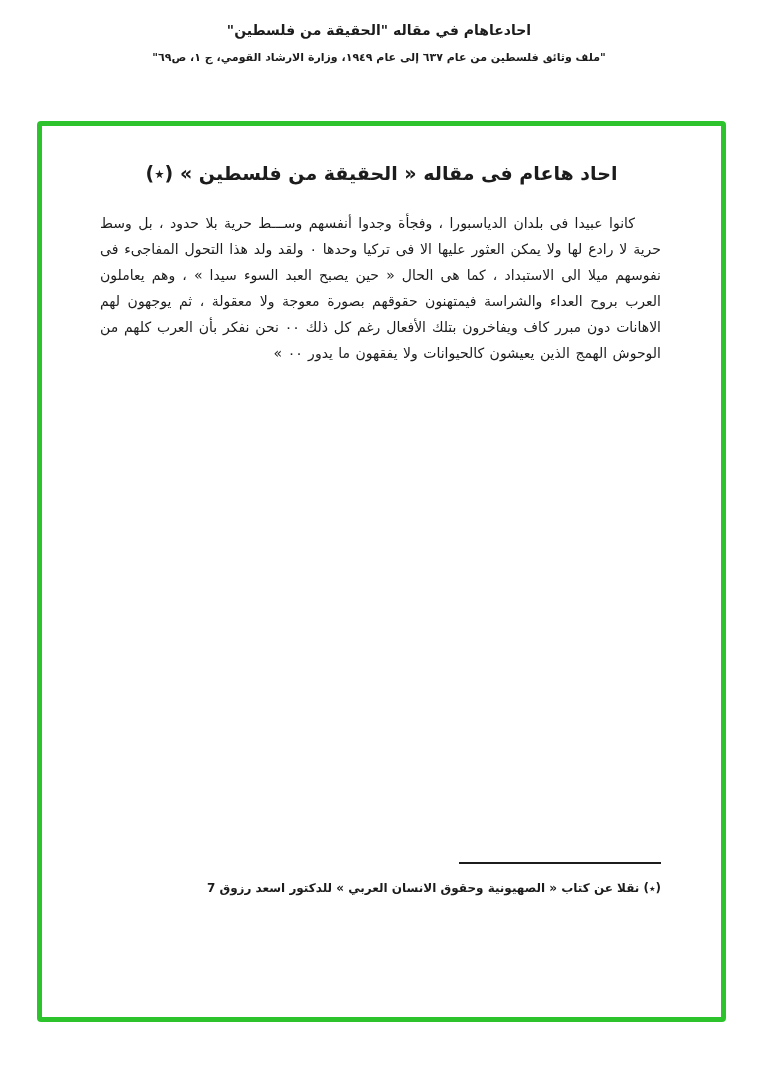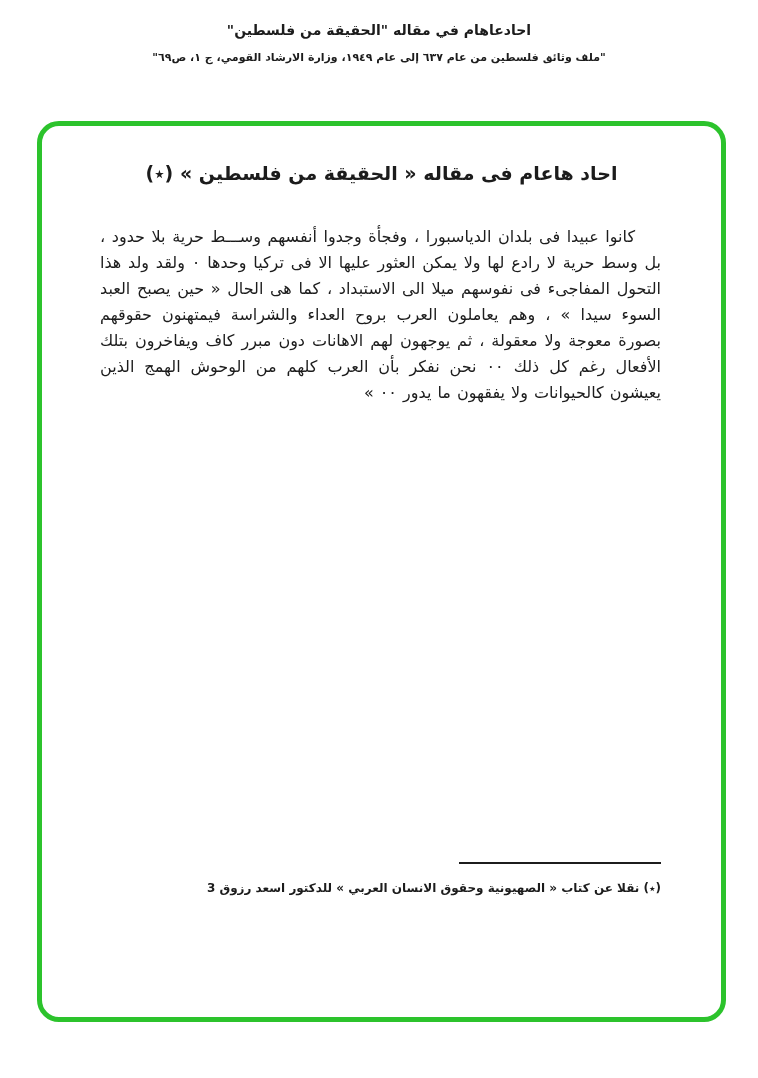--- a/index.html
+++ b/index.html
@@ -31,42 +31,42 @@
     font-weight: bold;
   }
   .doc-frame {
     position: absolute;
     left: 37px;
     top: 121px;
     width: 689px;
     height: 901px;
     background: #ffffff;
     border: 5px solid #2cc32c;
-    border-radius: 22px;
+    border-radius: 4px;
   }
   .doc-title {
     margin-top: 36px;
     text-align: center;
     direction: rtl;
     font-size: 19px;
     font-weight: bold;
   }
   .doc-date {
     margin-top: 17px;
     text-align: center;
     direction: rtl;
     font-size: 13px;
     letter-spacing: 1px;
   }
   .doc-body {
-    margin: 40px 60px 0 58px;
+    margin: 26px 60px 0 58px;
     direction: rtl;
     text-align: justify;
     text-indent: 26px;
-    font-size: 16px;
+    font-size: 14px;
     line-height: 26px;
     word-spacing: 1px;
   }
   .footnote-sep {
     position: absolute;
     right: 60px;
     top: 736px;
     width: 202px;
     height: 2px;
     background: #1c1c1c;
@@ -88,14 +88,14 @@
 
 <div class="page-header">
   <div class="header-title">احادعاهام في مقاله "الحقيقة من فلسطين"</div>
   <div class="header-source">"ملف وثائق فلسطين من عام ٦٣٧ إلى عام ١٩٤٩، وزارة الارشاد القومي، ج ١، ص٦٩"</div>
 </div>
 
 <div class="doc-frame">
   <div class="doc-title">احاد هاعام فى مقاله « الحقيقة من فلسطين » (٭)</div>
   <p class="doc-body">كانوا عبيدا فى بلدان الدياسبورا ، وفجأة وجدوا أنفسهم وســـط حرية بلا حدود ، بل وسط حرية لا رادع لها ولا يمكن العثور عليها الا فى تركيا وحدها ٠ ولقد ولد هذا التحول المفاجىء فى نفوسهم ميلا الى الاستبداد ، كما هى الحال « حين يصبح العبد السوء سيدا » ، وهم يعاملون العرب بروح العداء والشراسة فيمتهنون حقوقهم بصورة معوجة ولا معقولة ، ثم يوجهون لهم الاهانات دون مبرر كاف ويفاخرون بتلك الأفعال رغم كل ذلك ٠٠ نحن نفكر بأن العرب كلهم من الوحوش الهمج الذين يعيشون كالحيوانات ولا يفقهون ما يدور ٠٠ »</p>
   <div class="footnote-sep"></div>
-  <div class="doc-footnote">(٭) نقلا عن كتاب « الصهيونية وحقوق الانسان العربي » للدكتور اسعد رزوق 3</div>
+  <div class="doc-footnote">(٭) نقلا عن كتاب « الصهيونية وحقوق الانسان العربي » للدكتور اسعد رزوق 7</div>
 </div>
 
 </body></html>

